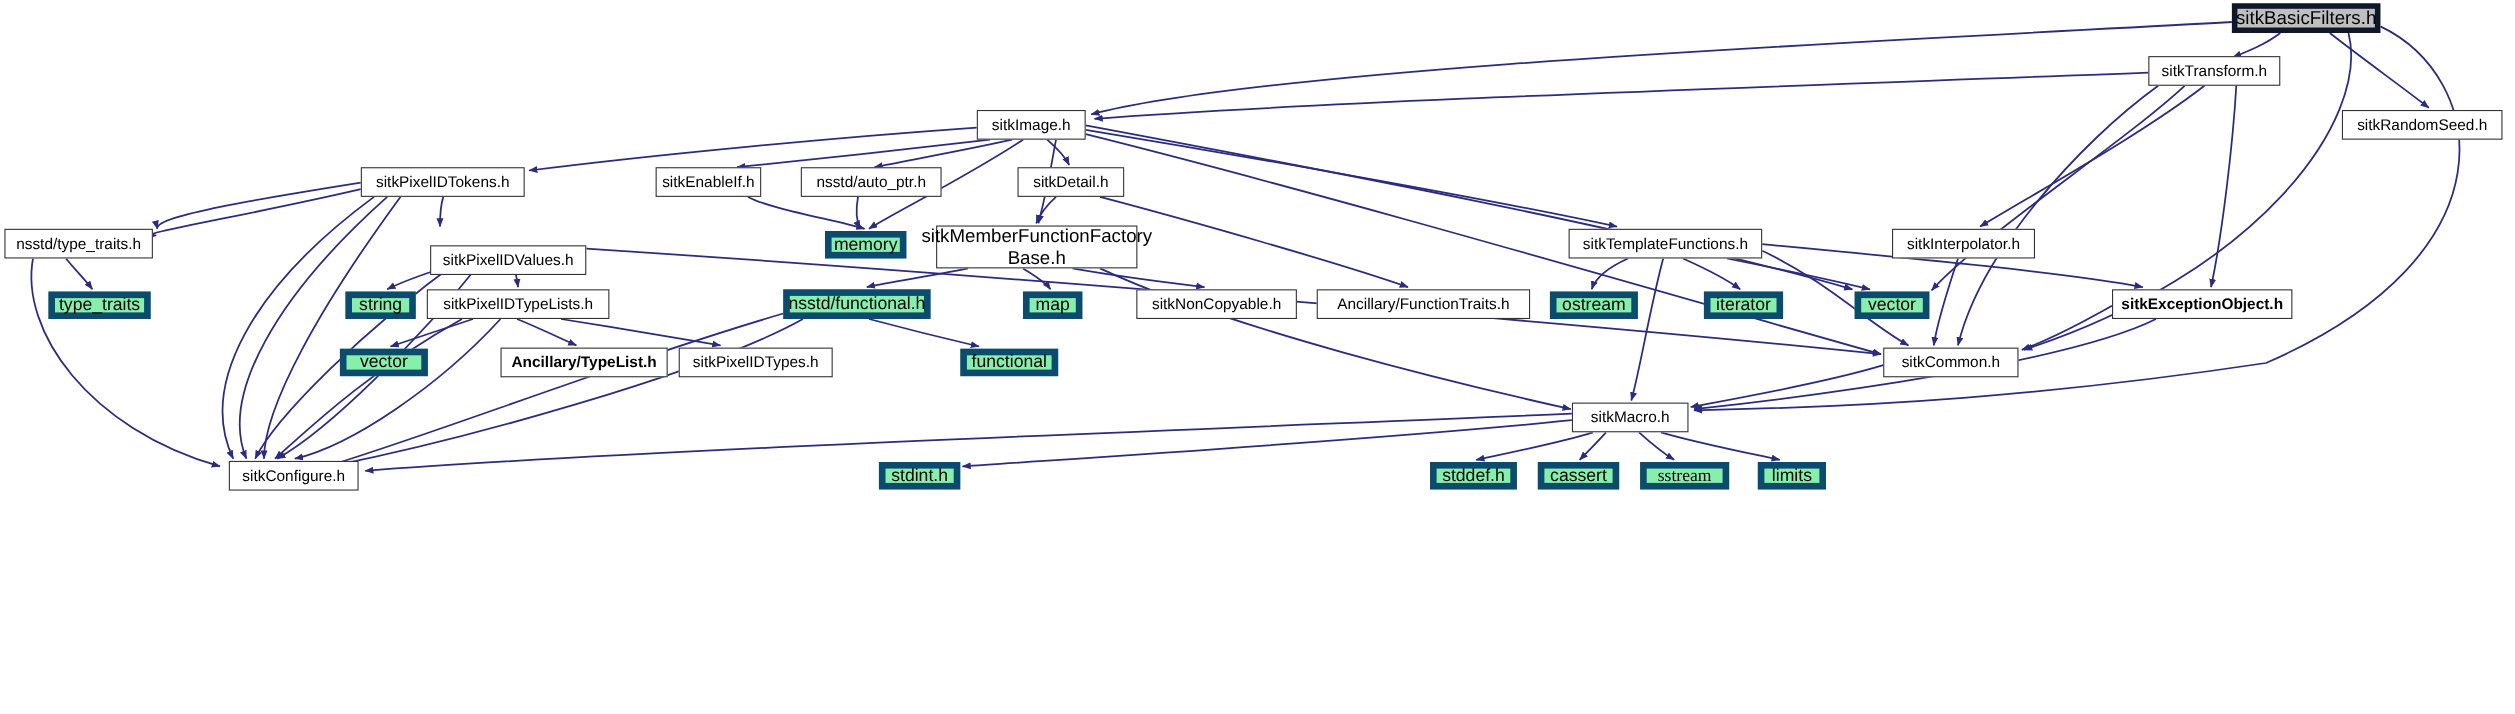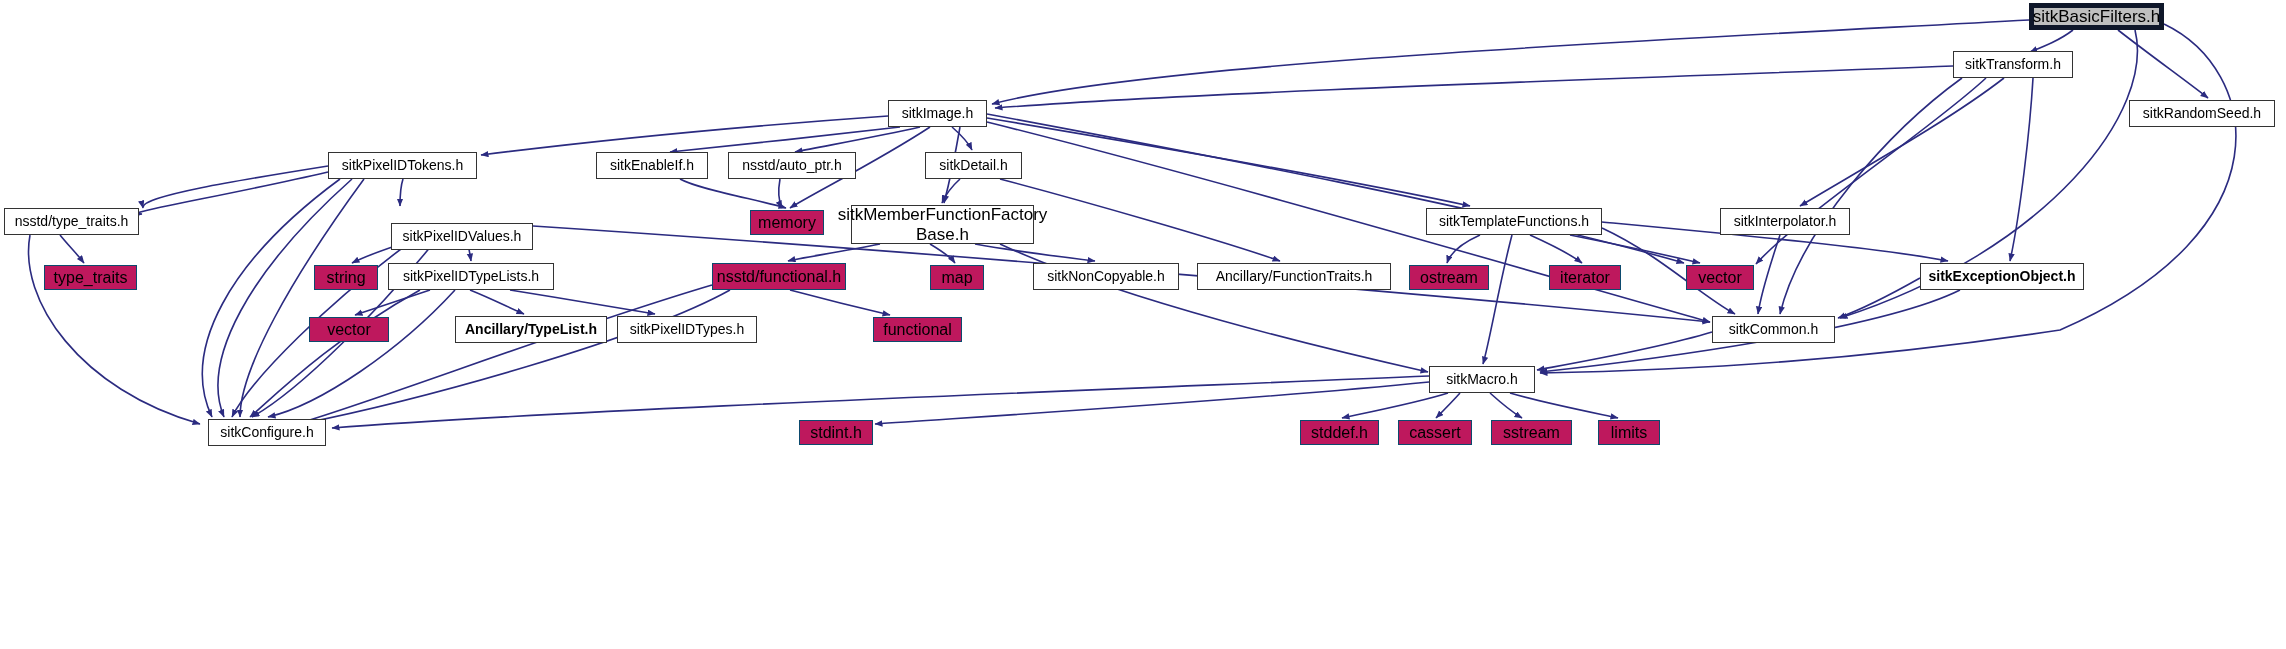--- a/index.html
+++ b/index.html
@@ -28,22 +28,22 @@
     background:#ffffff;
     border:1px solid #333333;
     font-size:14px;
   }
   .node.root{
     background:#bfbfbf;
     border:5px solid #0f172a;
     font-size:17px;
   }
   .node.sys{
-    background:#be185d;
-    border:1px solid #0c4a6e;
+    background:#86efac;
+    border:6px solid #0c4a6e;
     font-size:16px;
   }
   .node.tall{font-size:17px;}
 </style>
 </head>
 <body>
 
 <div id="graph-root">
 
   <svg id="edge-layer" viewBox="0 0 2286 649" preserveAspectRatio="none">
@@ -139,21 +139,21 @@
   <div class="node root" style="left:2029px;top:3px;width:135px;height:27px;">sitkBasicFilters.h</div>
 
   <div class="node solid" style="left:1953px;top:51px;width:120px;height:27px;">sitkTransform.h</div>
 
   <div class="node solid" style="left:2129px;top:100px;width:146px;height:27px;">sitkRandomSeed.h</div>
 
   <div class="node solid" style="left:888px;top:100px;width:99px;height:27px;">sitkImage.h</div>
 
   <div class="node solid" style="left:328px;top:152px;width:149px;height:27px;">sitkPixelIDTokens.h</div>
 
-  <div class="node solid" style="left:596px;top:152px;width:112px;height:27px;text-align:right;">sitkEnableIf.h</div>
+  <div class="node solid" style="left:596px;top:152px;width:96px;height:27px;text-align:right;">sitkEnableIf.h</div>
 
   <div class="node solid" style="left:728px;top:152px;width:128px;height:27px;">nsstd/auto_ptr.h</div>
 
   <div class="node solid" style="left:925px;top:152px;width:97px;height:27px;">sitkDetail.h</div>
 
   <div class="node solid" style="left:4px;top:208px;width:135px;height:27px;">nsstd/type_traits.h</div>
 
   <div class="node solid" style="left:391px;top:223px;width:142px;height:27px;">sitkPixelIDValues.h</div>
 
   <div class="node sys" style="left:750px;top:210px;width:74px;height:25px;">memory</div>
@@ -200,17 +200,17 @@
   <div class="node solid" style="left:1429px;top:366px;width:106px;height:27px;">sitkMacro.h</div>
 
   <div class="node solid" style="left:208px;top:419px;width:118px;height:27px;">sitkConfigure.h</div>
 
   <div class="node sys" style="left:799px;top:420px;width:74px;height:25px;">stdint.h</div>
 
   <div class="node sys" style="left:1300px;top:420px;width:79px;height:25px;">stddef.h</div>
 
   <div class="node sys" style="left:1398px;top:420px;width:74px;height:25px;">cassert</div>
 
-  <div class="node sys" style="left:1491px;top:420px;width:81px;height:25px;">sstream</div>
+  <div class="node sys" style="left:1491px;top:420px;width:81px;height:25px;font-family:Liberation Serif, serif;">sstream</div>
 
   <div class="node sys" style="left:1598px;top:420px;width:62px;height:25px;">limits</div>
 
 </div>
 
 </body></html>

